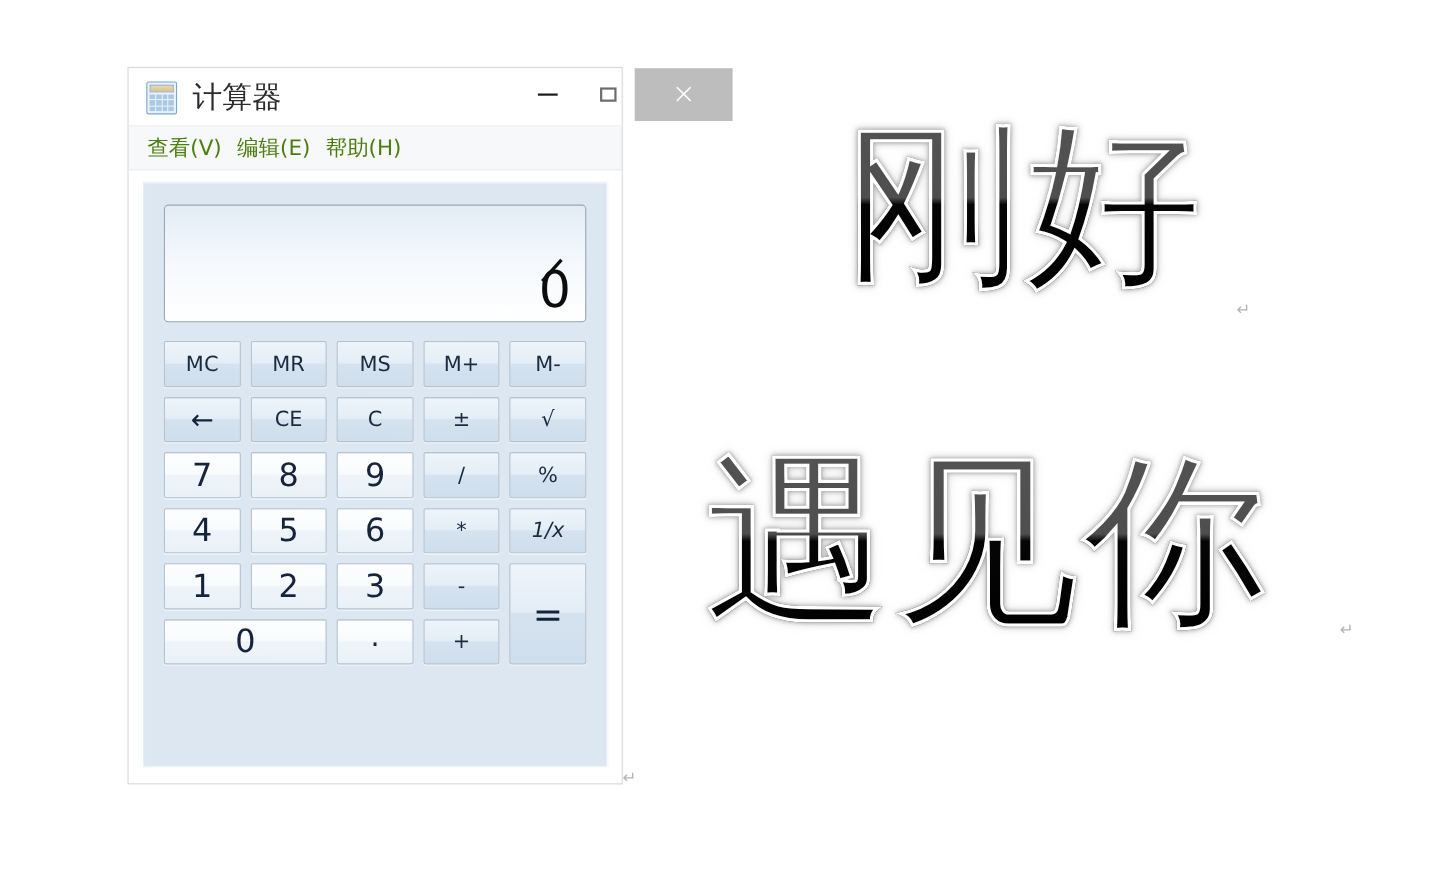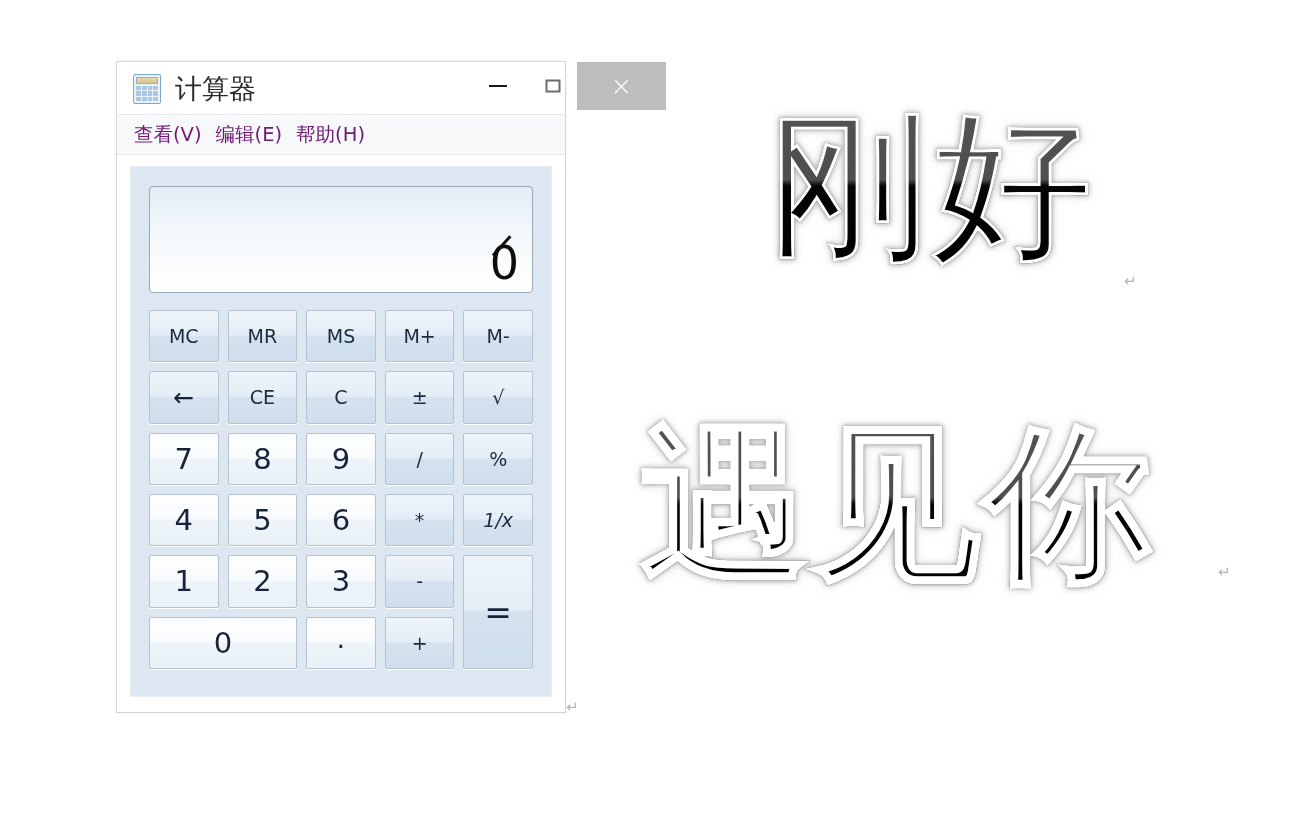--- a/index.html
+++ b/index.html
@@ -132,21 +132,21 @@
     height: 40px;
     background: #f7f8f9;
     border-bottom: 1px solid #e4e8ec;
     box-sizing: border-box;
     padding-left: 17px;
     display: flex;
     align-items: center;
   }
   .menu-item {
     font-size: 19.5px;
-    color: #701a75;
+    color: #4d7c0f;
     margin-right: 14px;
     white-space: nowrap;
     font-family: "DejaVu Sans", "Liberation Sans", sans-serif;
     cursor: default;
   }
 
   
   #calc-body {
     position: relative;
     height: 557px;
@@ -201,21 +201,21 @@
     transform-origin: left center;
   }
 
   
   #keypad {
     position: relative;
     display: grid;
     grid-template-columns: repeat(5, 1fr);
     grid-template-rows: repeat(6, 1fr);
     gap: 9px 9px;
-    height: 359px;
+    height: 294px;
   }
   .key {
     position: relative;
     border: 1px solid #b6c3cf;
     border-radius: 2px;
     box-sizing: border-box;
     display: flex;
     align-items: center;
     justify-content: center;
     font-size: 19px;
@@ -288,23 +288,22 @@
     filter: drop-shadow(0 0 2px rgba(150,150,150,0.85))
             drop-shadow(0 0 4px rgba(190,190,190,0.6));
   }
   #artline-1 {
     left: 768px;
     top: 106px;
     font-size: 160px;
   }
   #artline-2 {
     left: 640px;
-    top: 420px;
+    top: 408px;
     font-size: 168px;
-    font-weight: bold;
   }
 </style>
 </head>
 <body>
 
 <div id="calc-window">
 
   <div id="title-bar">
 
     <div id="app-icon">

